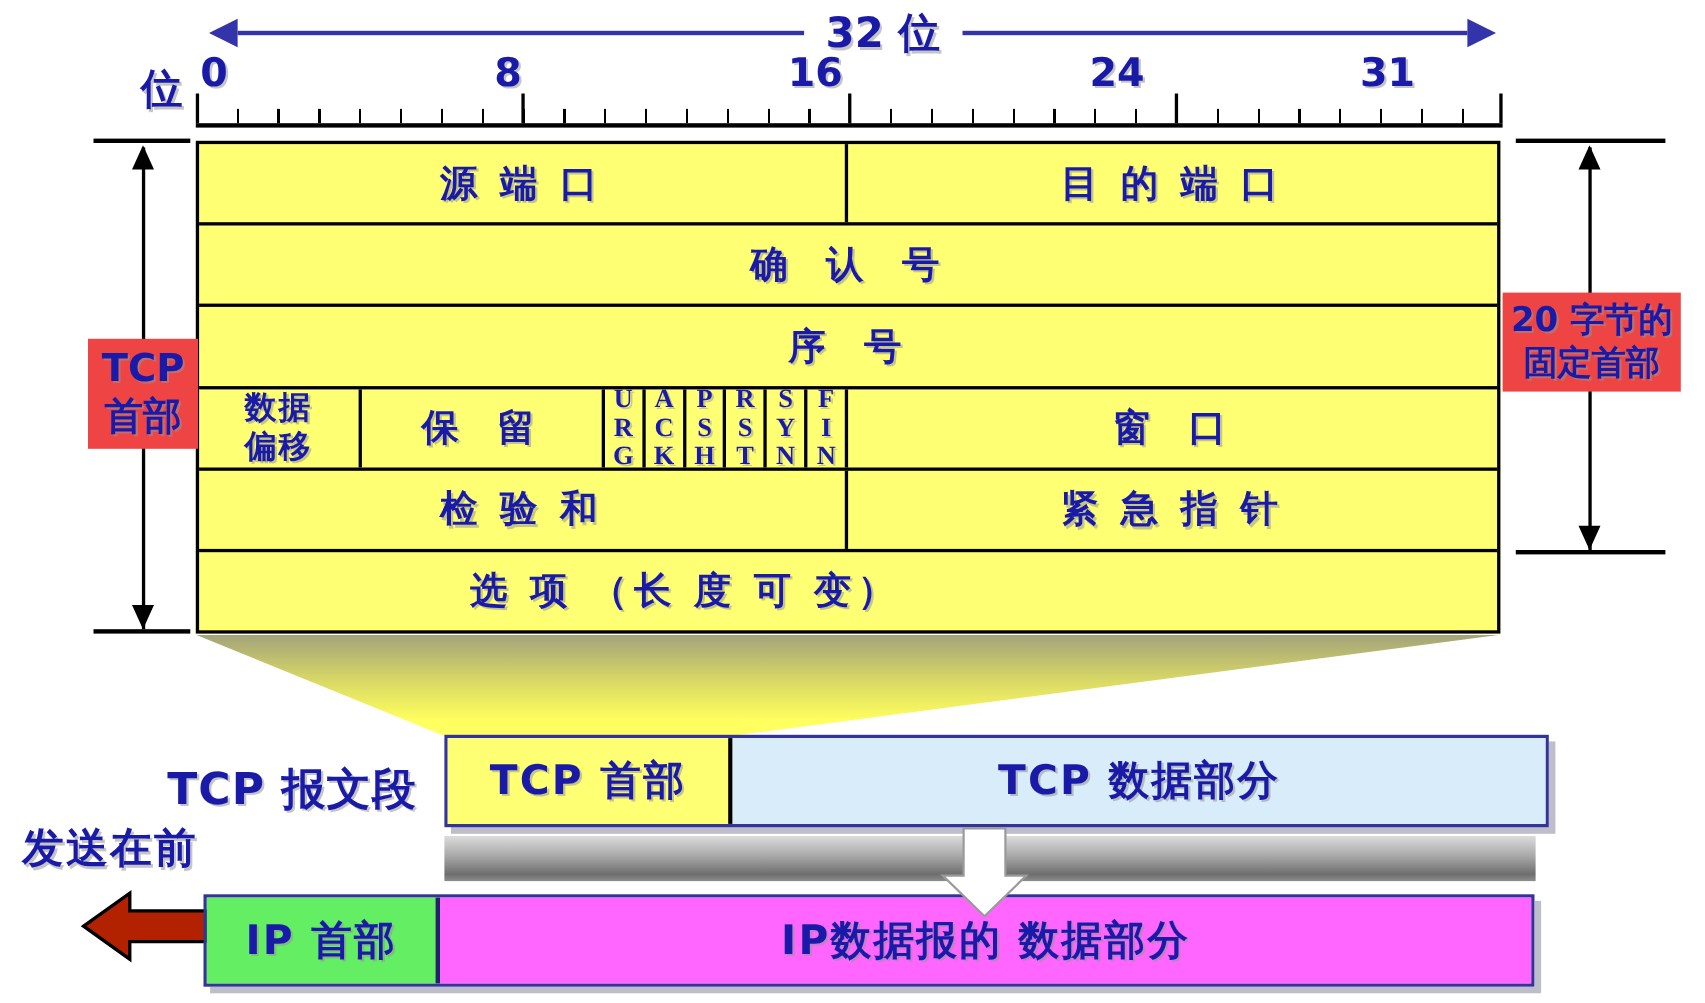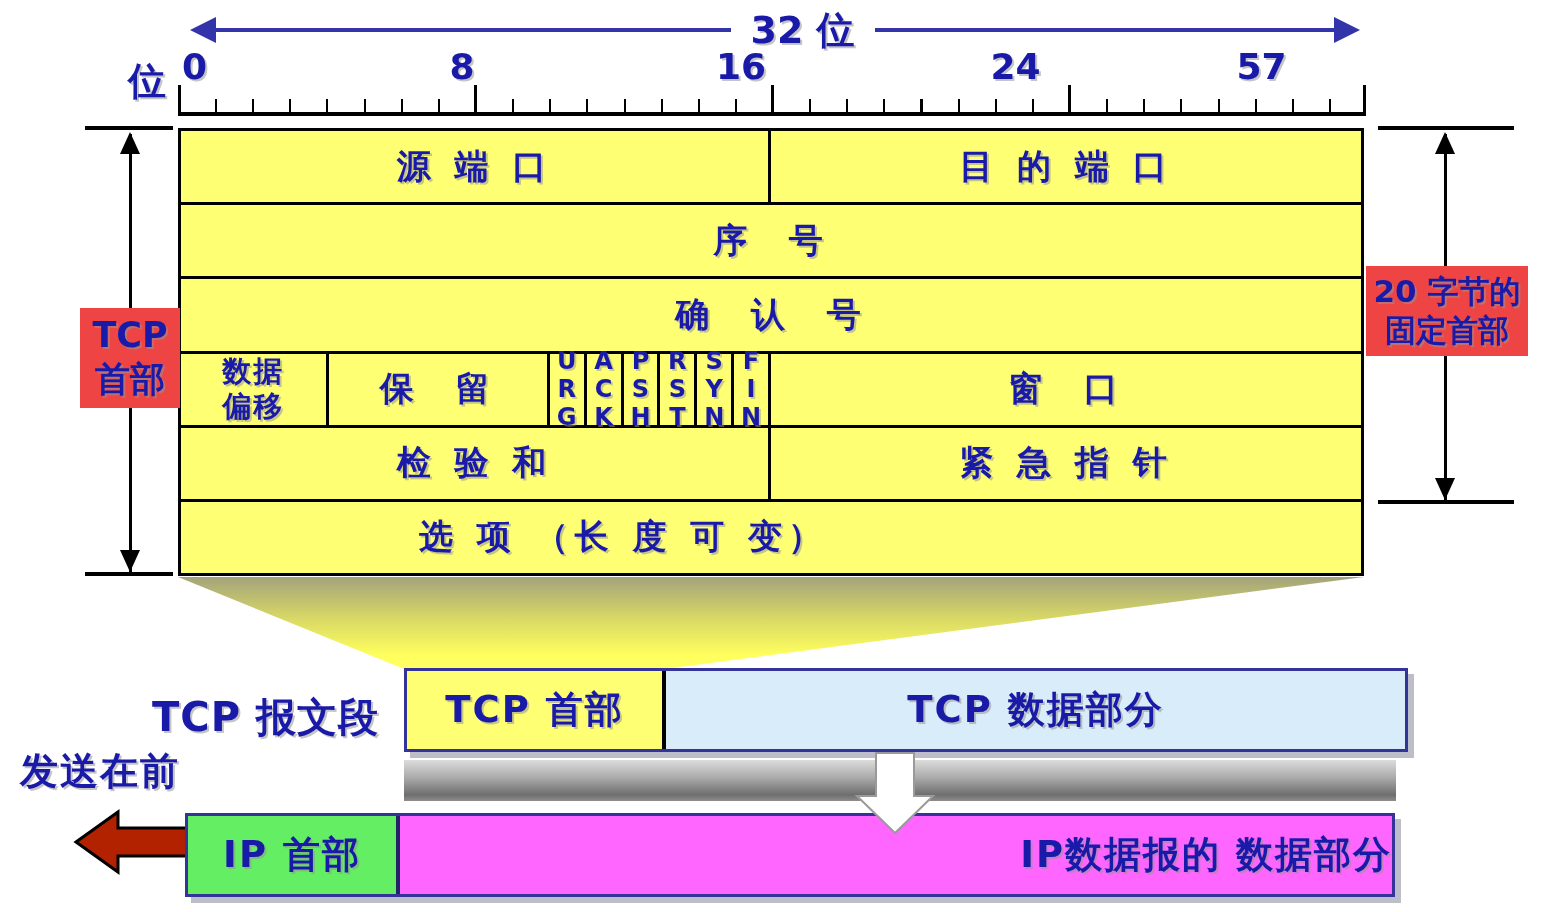--- a/index.html
+++ b/index.html
@@ -24,21 +24,21 @@
            border-bottom:4px solid #000;
            background-image:repeating-linear-gradient(to right,#000 0 2px,transparent 2px 37.125px);
            background-size:100% 13px; background-position:left bottom; background-repeat:no-repeat; }
   .mtick { position:absolute; bottom:0; width:3px; height:27px; background:#000; }
   .tickno { position:absolute; top:-4px; font-size:36px; transform:translateX(-50%); }
   .tickno.first { transform:none; }
 
   
   .tbl { left:178px; top:128px; width:1186px; height:448px; border:3px solid #000;
          background:#FFFF73; display:flex; flex-direction:column; }
-  .trow { flex:1; display:flex; border-bottom:3px solid #000; min-height:0; }
+  .trow { flex:1; display:flex; border-bottom:3px solid #000; min-height:0;font-family:Liberation Serif, serif; }
   .trow:last-child { border-bottom:none; }
   .tc { border-right:3px solid #000; display:flex; align-items:center; justify-content:center; min-width:0; }
   .tc:last-child { border-right:none; }
   .ct { font-size:34px; letter-spacing:6px; white-space:pre; }
   .w50{width:50%;} .w4b{width:12.5%;} .w6b{width:18.75%;} .w1b{width:3.125%;} .w75{width:75%;} .w25{width:25%;}
   .offtxt { font-size:29px; line-height:1.2; letter-spacing:2px; text-align:center; }
   .flagtxt { writing-mode:vertical-rl; text-orientation:upright; font-size:24px; line-height:1;
              letter-spacing:0; font-weight:bold; color:#1A1AA8; text-shadow:2px 2px 0 rgba(150,150,150,.5); }
 
   
@@ -64,21 +64,21 @@
   .segcap { left:152px; top:690px; font-size:40px; letter-spacing:1px; }
 
   
   .grayband { left:404px; top:760px; width:992px; height:41px;
               background:linear-gradient(180deg,#dcdcdc 0%,#a8a8a8 45%,#6e6e6e 85%,#8d8d8d 100%); }
 
   
   .iprow { left:185px; top:800px; width:1210px; height:84px; display:flex;
            border:3px solid #333399; box-shadow:6px 6px 0 rgba(125,125,150,.5);margin-top:13px; }
   .ip-h { width:212px; background:#63EE63; border-right:4px solid #222266; display:flex; align-items:center; justify-content:center; }
-  .ip-d { flex:1; background:#FF66FF; display:flex; align-items:center; justify-content:flex-end; }
+  .ip-d { flex:1; background:#FF66FF; display:flex; align-items:center; justify-content:center; }
   .ipcap { left:20px; top:746px; font-size:38px; letter-spacing:2px; }
 
   svg { position:absolute; }
 </style>
 </head>
 <body>
 
 <div class="abs harrow">
   <div class="ah-left"></div>
   <div class="hline l"></div>
@@ -86,47 +86,47 @@
   <div class="hline r"></div>
   <div class="ah-right"></div>
 </div>
 
 <div class="abs bitword navy">位</div>
 <div class="abs scale">
   <div class="tickno first navy" style="left:4px;">0</div>
   <div class="tickno navy" style="left:23.9%;">8</div>
   <div class="tickno navy" style="left:47.4%;">16</div>
   <div class="tickno navy" style="left:70.5%;">24</div>
-  <div class="tickno navy" style="left:91.2%;">57</div>
+  <div class="tickno navy" style="left:91.2%;">31</div>
   <div class="ruler">
     <div class="mtick" style="left:0;"></div>
     <div class="mtick" style="left:calc(25% - 1px);"></div>
     <div class="mtick" style="left:calc(50% - 1px);"></div>
     <div class="mtick" style="left:calc(75% - 1px);"></div>
     <div class="mtick" style="right:0;"></div>
   </div>
 </div>
 
 <div class="abs tbl">
   <div class="trow">
     <div class="tc w50">
         <span class="ct navy">源 端 口</span>
       </div>
     <div class="tc w50">
         <span class="ct navy">目 的 端 口</span>
       </div>
   </div>
   <div class="trow">
     <div class="tc" style="width:100%;">
+        <span class="ct navy">确  认  号</span>
+      </div>
+  </div>
+  <div class="trow">
+    <div class="tc" style="width:100%;">
         <span class="ct navy">序  号</span>
-      </div>
-  </div>
-  <div class="trow">
-    <div class="tc" style="width:100%;">
-        <span class="ct navy">确  认  号</span>
       </div>
   </div>
   <div class="trow">
     <div class="tc w4b">
       <div class="offtxt navy">
         <div>数据</div>
         <div>偏移</div>
       </div>
     </div>
     <div class="tc w6b">

